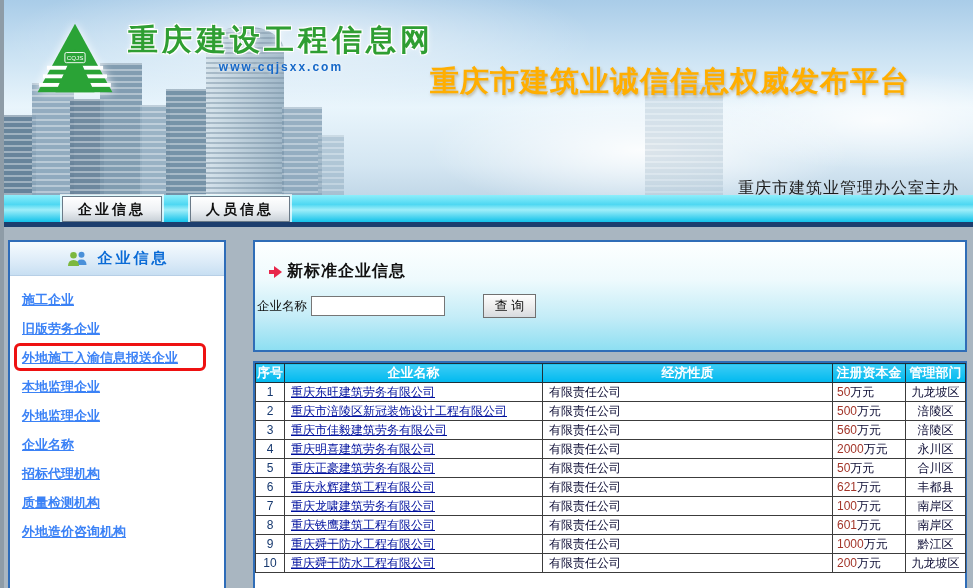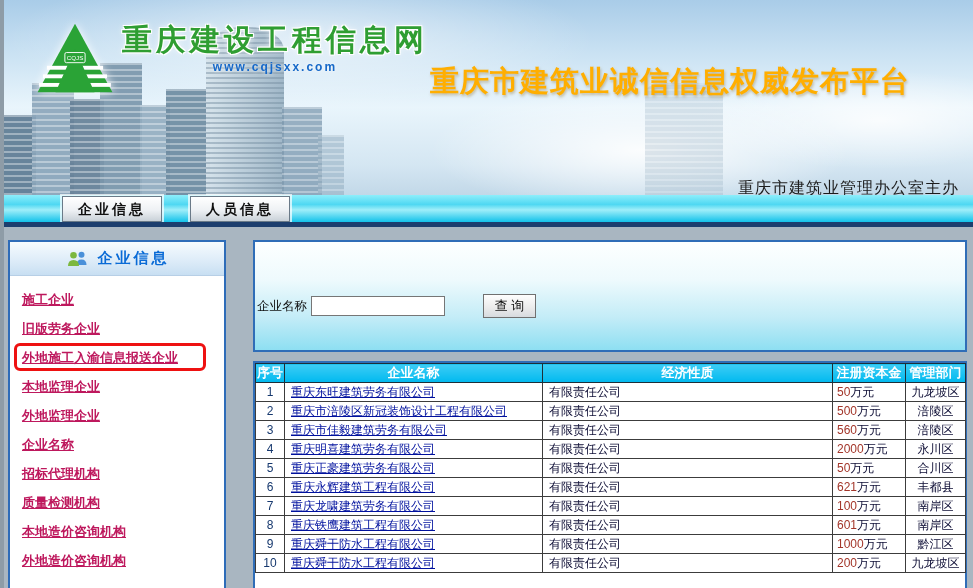--- a/index.html
+++ b/index.html
@@ -25,21 +25,21 @@
   .b5 { left:140px; width:30px; height:90px;  background-color:#93adc0; opacity:.9; }
   .b6 { left:166px; width:44px; height:106px; background-color:#6c8aa0; opacity:.9; }
   .b7 { left:206px; width:78px; height:168px; opacity:.95; border-radius:45% 45% 0 0 / 14% 14% 0 0;
         background-color:#b9ccd9;
         background-image:repeating-linear-gradient(180deg, rgba(110,135,155,.45) 0 2px, rgba(0,0,0,0) 2px 5px),
                          linear-gradient(90deg, #d7e4ec, #9db5c6); }
   .b8 { left:282px; width:40px; height:88px; background-color:#7e9ab0; opacity:.75; }
   .b9 { left:318px; width:26px; height:60px; background-color:#93adc0; opacity:.55; }
   .b10 { left:645px; width:78px; height:112px; background-color:#8fa9bc; opacity:.28; border-radius:30% 30% 0 0 / 8% 8% 0 0; }
 
-  .logo-group { position:absolute; left:36px; top:22px; display:flex; align-items:flex-start; gap:8px; }
+  .logo-group { position:absolute; left:36px; top:22px; display:flex; align-items:flex-start; gap:14px; }
   .logo-mark { width:78px; height:72px; filter:drop-shadow(0 0 5px rgba(255,255,255,.95)); }
   .logo-text { display:flex; flex-direction:column; align-items:center; }
   .site-name { font-size:30px; font-weight:bold; color:#2f9e32; letter-spacing:4px; line-height:36px;
     text-shadow:-1px -1px 0 #fff, 1px -1px 0 #fff, -1px 1px 0 #fff, 1px 1px 0 #fff, 0 0 6px rgba(255,255,255,.9); }
   .site-url { font-size:12px; font-weight:bold; color:#1668c8; letter-spacing:2px; margin-top:2px;
     text-shadow:0 0 4px rgba(255,255,255,.9); }
   .slogan { position:absolute; left:430px; top:62px; font-size:29px; font-weight:bold; color:#ffae00;
     letter-spacing:1px; text-shadow:1px 2px 3px rgba(130,85,0,.35); white-space:nowrap; }
   .organizer { position:absolute; right:14px; top:178px; font-size:16px; color:#1c1c1c; letter-spacing:1px; }
 
@@ -56,21 +56,21 @@
 
   
   .sidebar { position:absolute; left:8px; top:240px; width:218px; height:500px;
     background:#fff; border:2px solid #2e6cb8; }
   .sidebar-header { height:34px; display:flex; align-items:center; justify-content:center; gap:9px;
     background:linear-gradient(180deg,#f6fbfe 0%, #dcebf8 60%, #c8dff2 100%);
     border-bottom:1px solid #b7cfe6; }
   .sidebar-title { font-size:15px; font-weight:bold; color:#0a6bd6; letter-spacing:3px; }
   .sidebar-menu { list-style:none; padding:8px 0 0 12px; }
   .menu-item { position:relative; height:29px; line-height:29px; cursor:pointer; white-space:nowrap; }
-  .menu-link { font-size:13px; font-weight:bold; color:#be185d; text-decoration:underline; }
+  .menu-link { font-size:13px; font-weight:bold; color:#3b82f6; text-decoration:underline; }
   .menu-item.highlighted::after { content:""; position:absolute; left:-8px; top:1px; width:186px; height:22px;
     border:3px solid #ee1111; border-radius:6px; pointer-events:none; }
 
   
   .search-panel { position:absolute; left:253px; top:240px; width:714px; height:112px;
     border:2px solid #2f6db7;
     background:linear-gradient(180deg,#fdffff 0%, #eefafd 35%, #c3ecf7 70%, #8edff2 100%); }
   .section-title { position:absolute; top:19px; left:14px; display:flex; align-items:center; gap:5px;
     font-size:16px; font-weight:bold; color:#101010; letter-spacing:1px; }
   .arrow-icon { position:relative; display:inline-block; width:13px; height:12px; }
@@ -160,26 +160,29 @@
     </div>
     <ul class="sidebar-menu">
         <li class="menu-item"><span class="menu-link">施工企业</span></li>
         <li class="menu-item"><span class="menu-link">旧版劳务企业</span></li>
         <li class="menu-item highlighted"><span class="menu-link">外地施工入渝信息报送企业</span></li>
         <li class="menu-item"><span class="menu-link">本地监理企业</span></li>
         <li class="menu-item"><span class="menu-link">外地监理企业</span></li>
         <li class="menu-item"><span class="menu-link">企业名称</span></li>
         <li class="menu-item"><span class="menu-link">招标代理机构</span></li>
         <li class="menu-item"><span class="menu-link">质量检测机构</span></li>
-        <li class="menu-item"><span class="menu-link">本地造价咨询机构</span></li>
         <li class="menu-item"><span class="menu-link">外地造价咨询机构</span></li>
       </ul>
   </aside>
 
   <section class="search-panel">
+    <div class="section-title">
+      <span class="arrow-icon"></span>
+      <span>新标准企业信息</span>
+    </div>
     <div class="search-row">
       <span class="search-label">企业名称</span>
       <input class="search-input" type="text" value="" style="">
       <button class="search-button">查 询</button>
     </div>
   </section>
 
   <div class="table-panel">
     <table>
       <colgroup>

